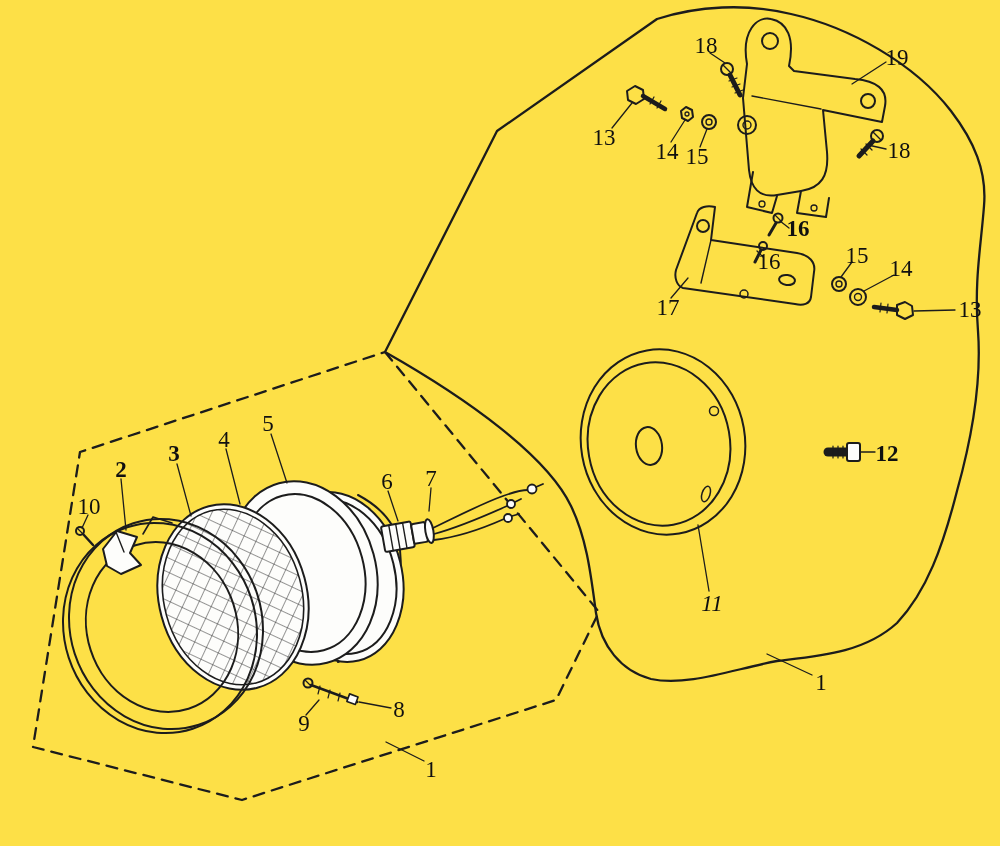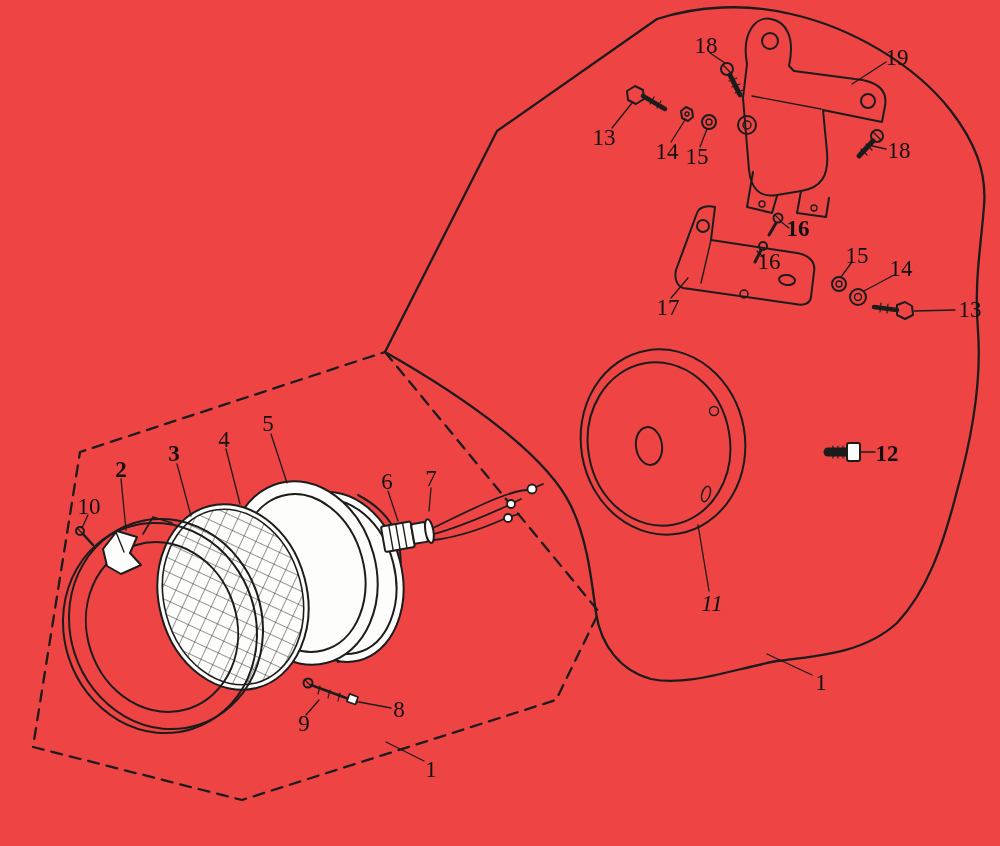--- a/index.html
+++ b/index.html
@@ -1,16 +1,16 @@
 <!DOCTYPE html>
 <html><head>
 <meta charset="utf-8">
 <style>
   html,body{margin:0;padding:0;background:#ffffff;}
-  .canvas{position:relative;width:1000px;height:846px;background:#ef4444;overflow:hidden;
+  .canvas{position:relative;width:1000px;height:846px;background:#fde047;overflow:hidden;
           font-family:"Liberation Serif", serif;}
   svg{display:block;}
   .callouts text{
     font-family:"Liberation Serif", serif;
     font-size:23px;
     fill:#101010;
     stroke:none;
     text-anchor:middle;
     dominant-baseline:central;
   }

